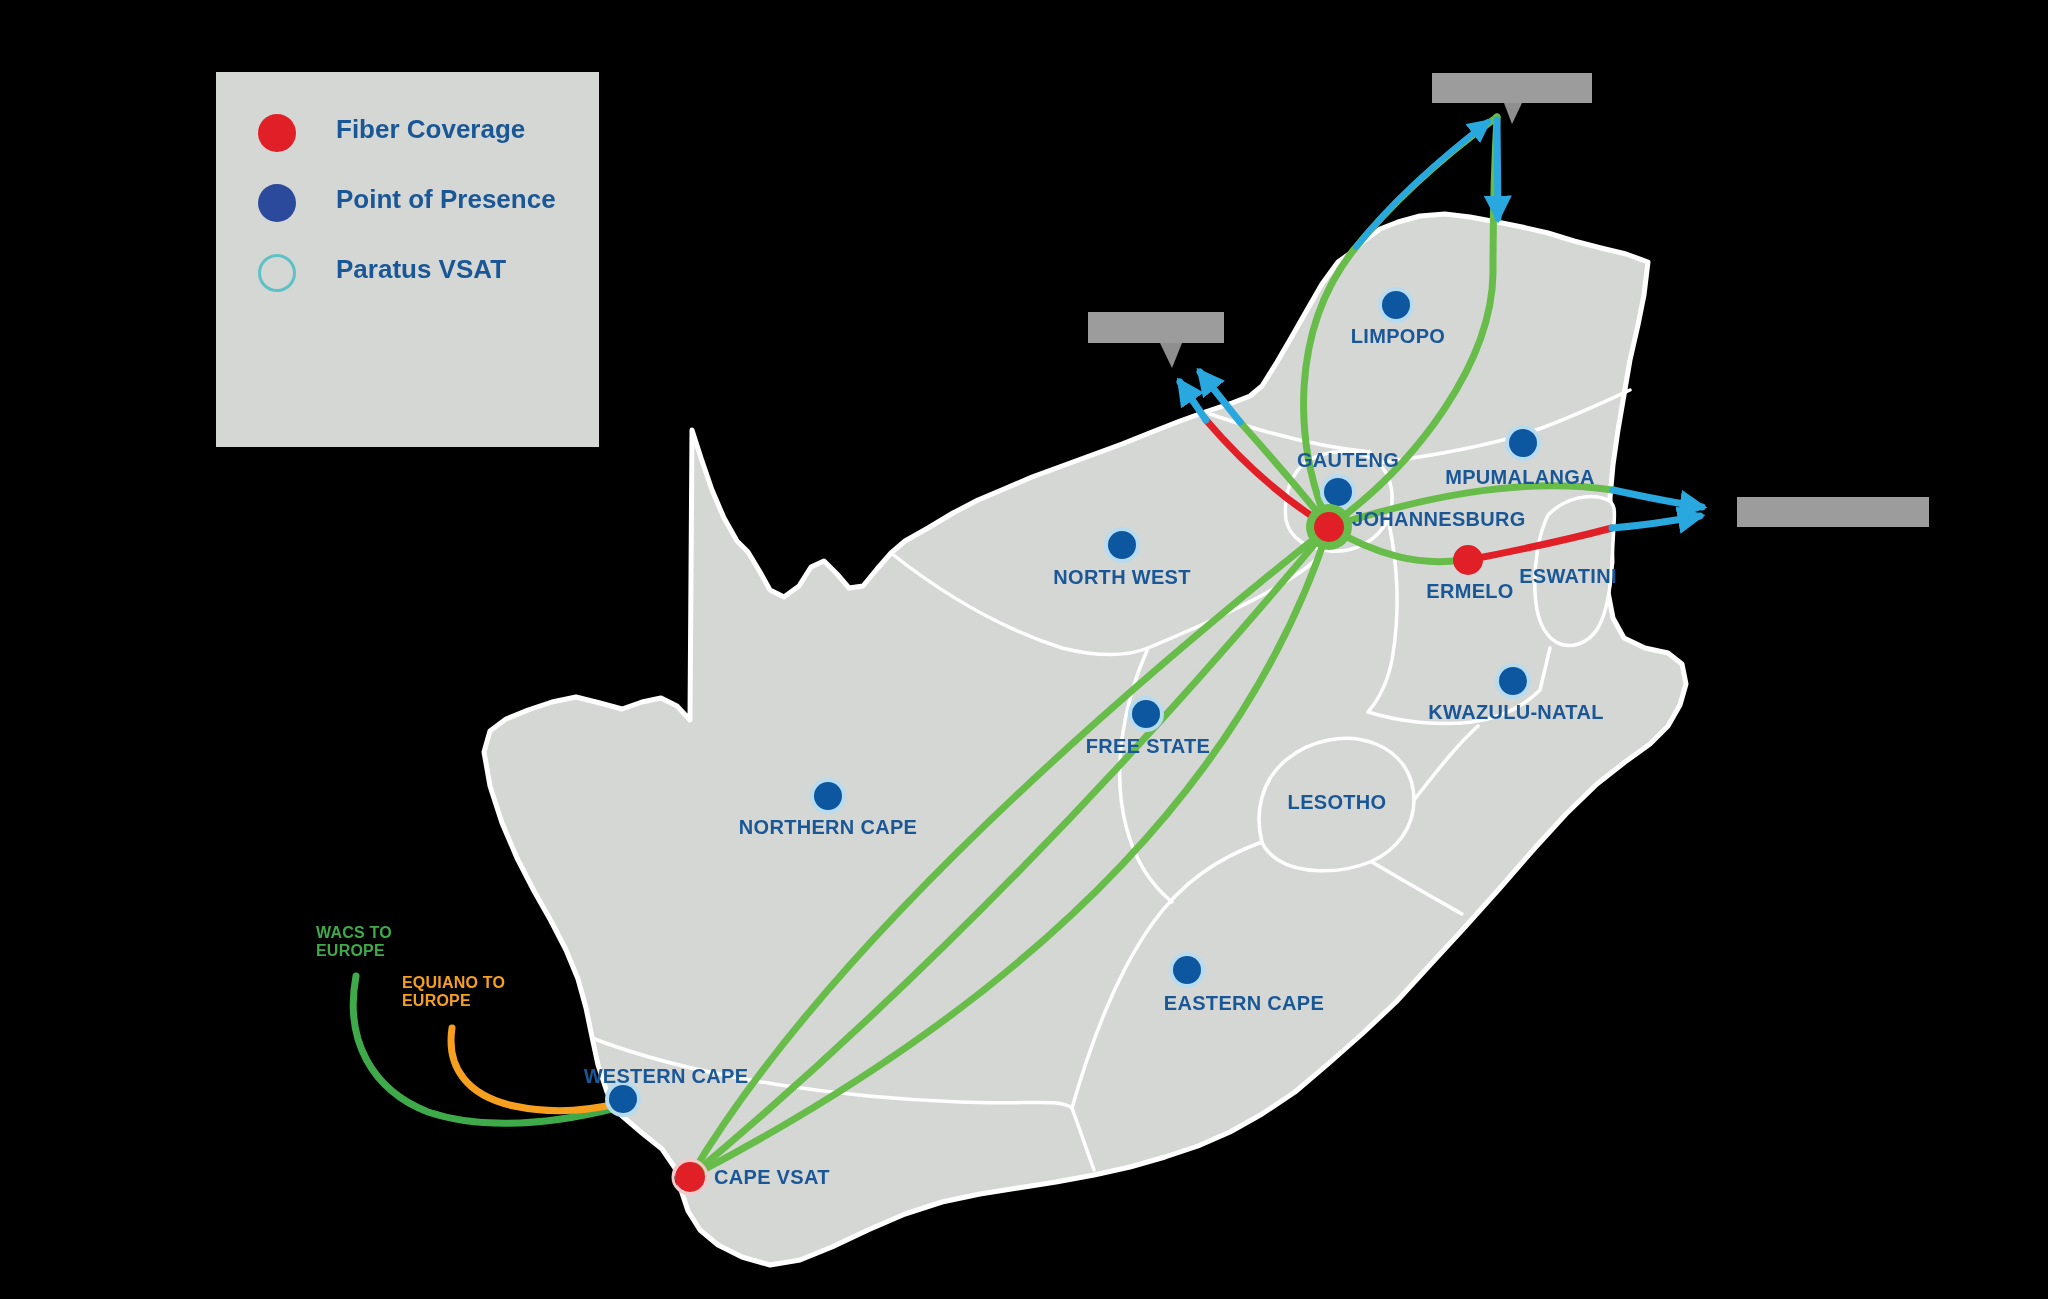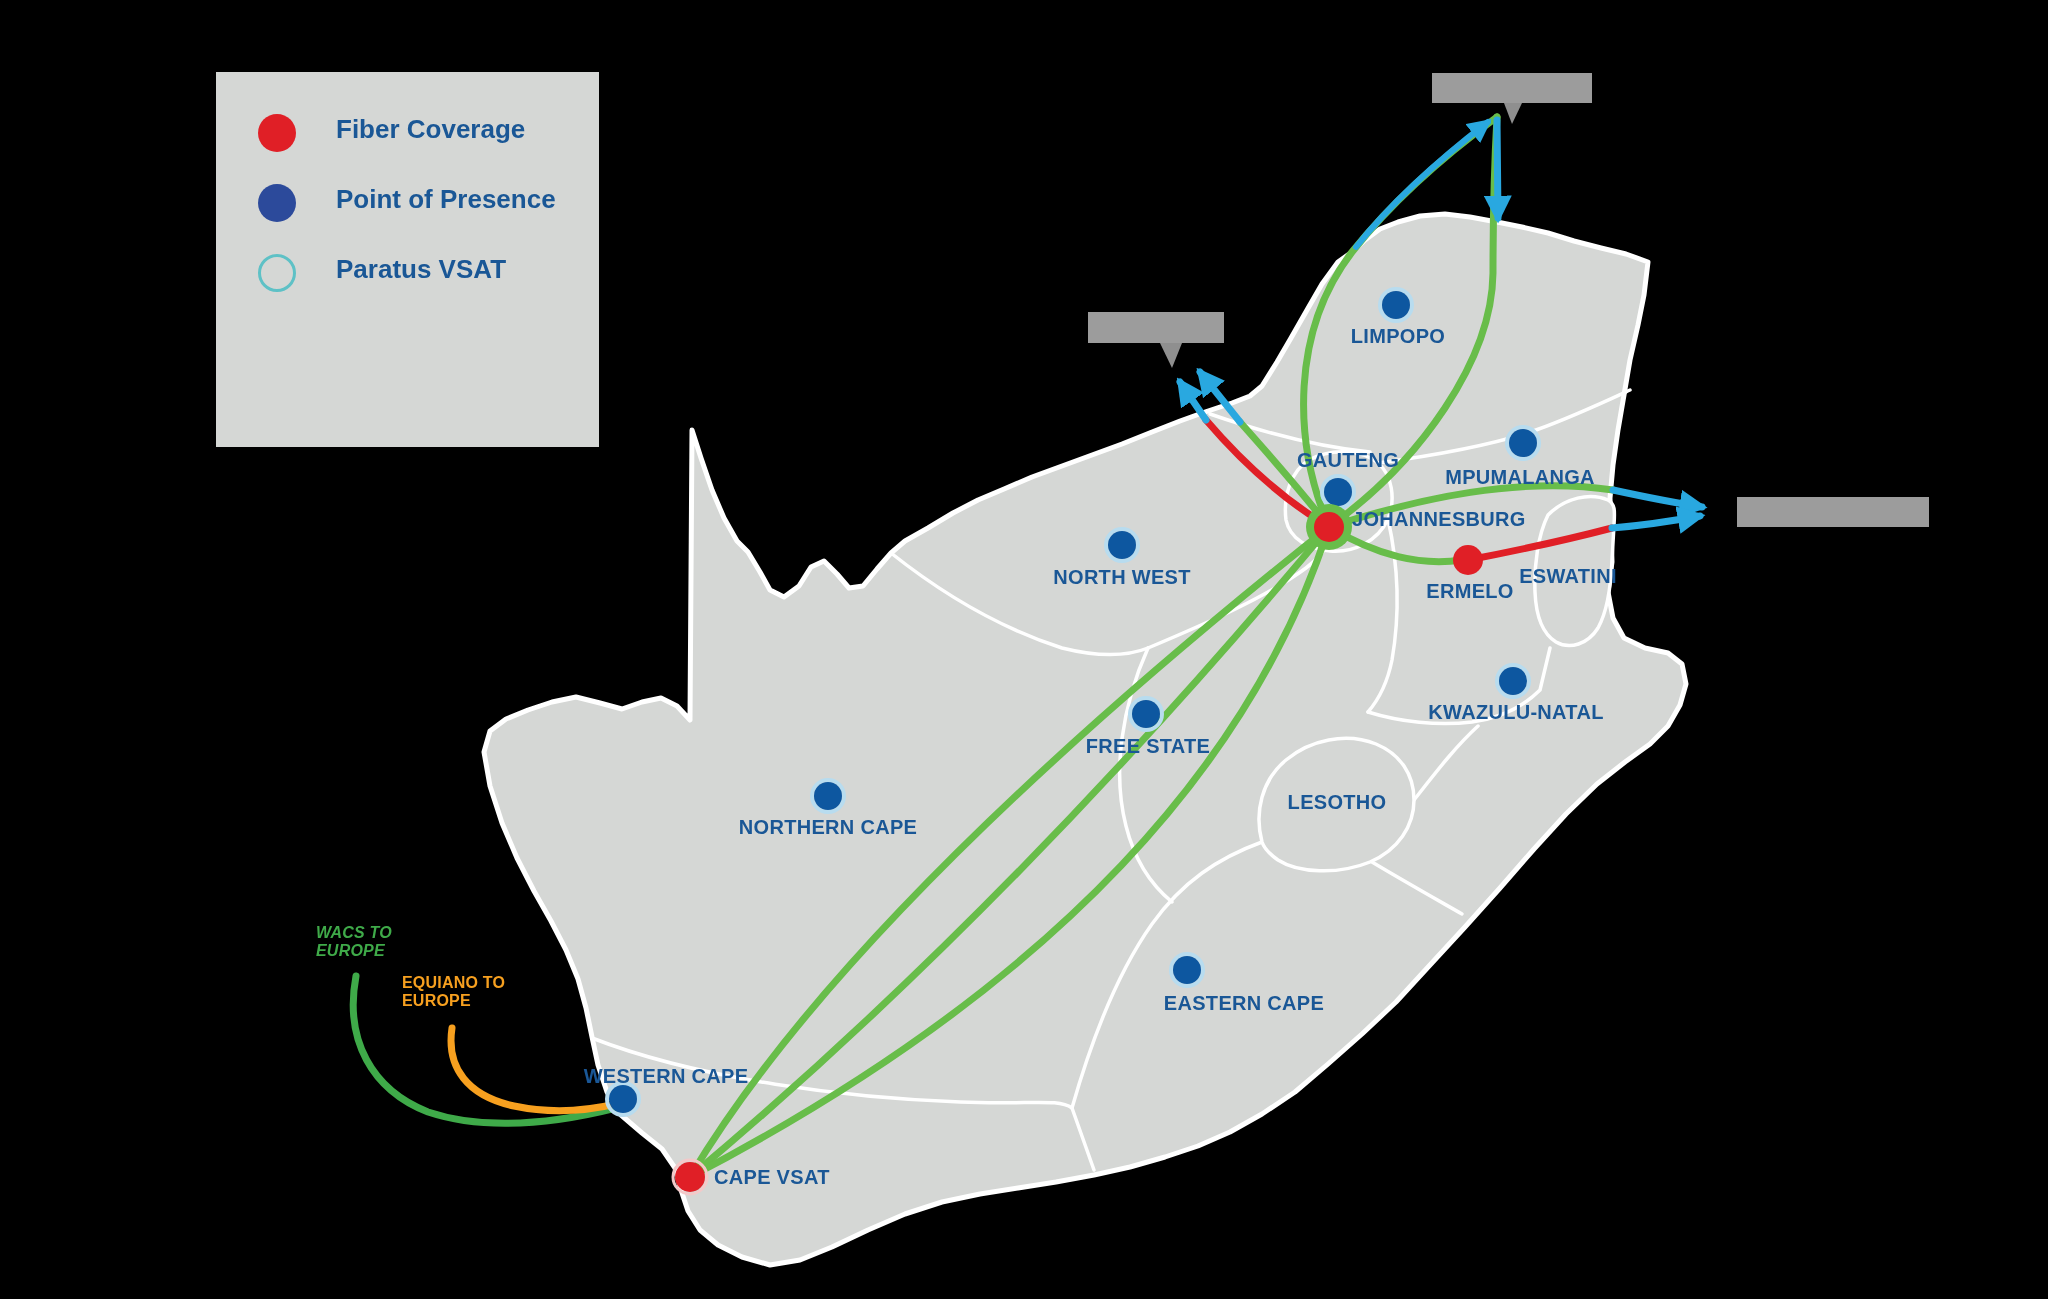--- a/index.html
+++ b/index.html
@@ -18,21 +18,21 @@
   .legend-marker.vsat{border:3px solid #5ec1c6;background:transparent;}
   .legend-label{margin-left:40px;font-size:26px;font-weight:bold;color:#1a5796;}
 
   
   .map-label{position:absolute;transform:translate(-50%,-50%);font-size:20px;font-weight:bold;
              color:#1a5796;letter-spacing:.3px;white-space:nowrap;}
   .map-label.anchor-left{transform:translateY(-50%);text-align:right;}
 
   
   .cable-label{position:absolute;font-size:16px;font-weight:bold;line-height:1.1;letter-spacing:.2px;}
-  .cable-label.wacs{left:316px;top:924px;width:90px;color:#3faa49;font-style:italic;}
+  .cable-label.wacs{left:316px;top:924px;width:90px;color:#3faa49;}
   .cable-label.equiano{left:402px;top:974px;width:140px;color:#f7a01f;}
 </style>
 </head>
 <body>
 
 <div id="stage">
 
   <svg id="map-svg" width="2048" height="1299" viewBox="0 0 2048 1299">
 
     <path fill="#d5d7d5" stroke="#ffffff" stroke-width="5" stroke-linejoin="round" d="M 692 430 L 701 458 712 490 724 518 737 541 748 552 760 572 770 590 784 597 799 586 811 567 824 561 837 574 849 588 863 586 877 569 891 553 905 541 928 528 953 513 978 500 1004 489 1032 477 1062 466 1092 455 1122 444 1152 432 1180 421 1205 412 1232 403 1250 396 1262 386 1277 362 1291 338 1307 310 1322 284 1338 262 1352 252 1365 240 1380 229 1398 222 1420 216 1445 214 1470 217 1497 222 1522 227 1548 233 1574 241 1601 248 1626 254 1648 262 1644 295 1638 325 1630 360 1624 395 1618 430 1613 465 1610 498 1611 530 1612 562 1608 592 1613 618 1624 638 1645 648 1668 653 1682 664 1686 684 1680 705 1668 726 1650 744 1625 762 1597 784 1566 814 1534 849 1500 888 1465 927 1430 965 1396 1002 1362 1034 1328 1064 1295 1092 1262 1114 1230 1132 1198 1146 1165 1157 1130 1167 1094 1175 1056 1182 1018 1188 980 1194 942 1202 905 1214 868 1230 832 1247 800 1260 770 1265 742 1257 718 1245 700 1230 688 1211 681 1190 675 1168 662 1149 642 1133 621 1115 607 1092 598 1065 592 1037 586 1008 578 979 566 950 551 921 534 891 517 858 502 823 490 786 484 752 490 731 506 719 528 710 552 702 576 697 600 703 622 709 642 702 661 698 677 706 690 720 Z"></path>

